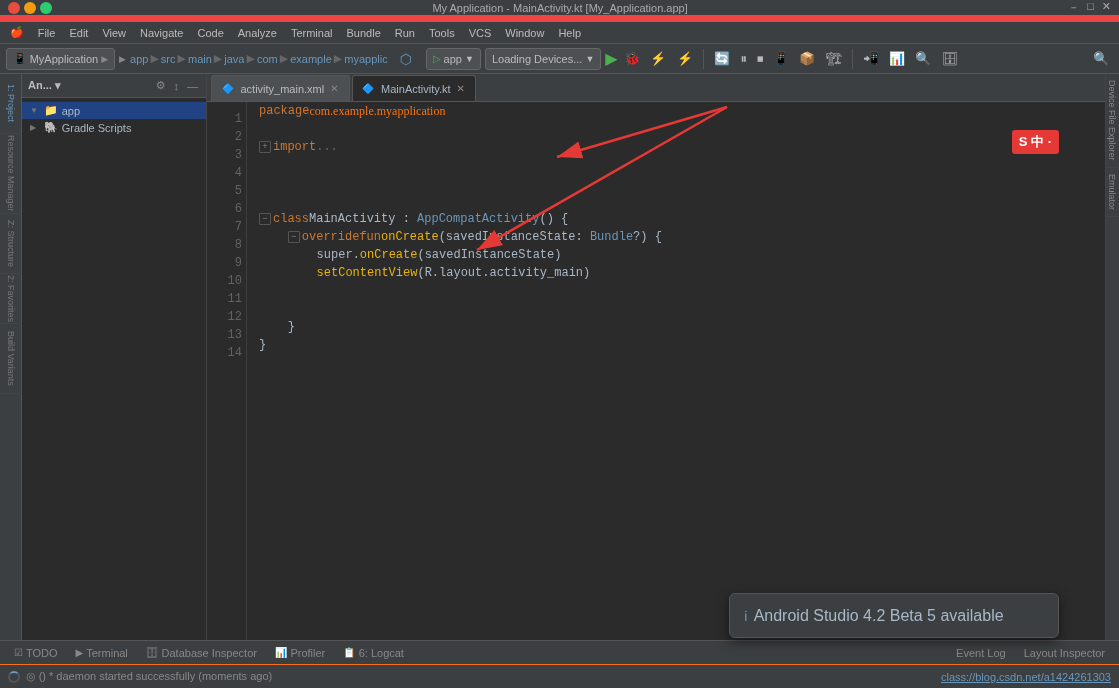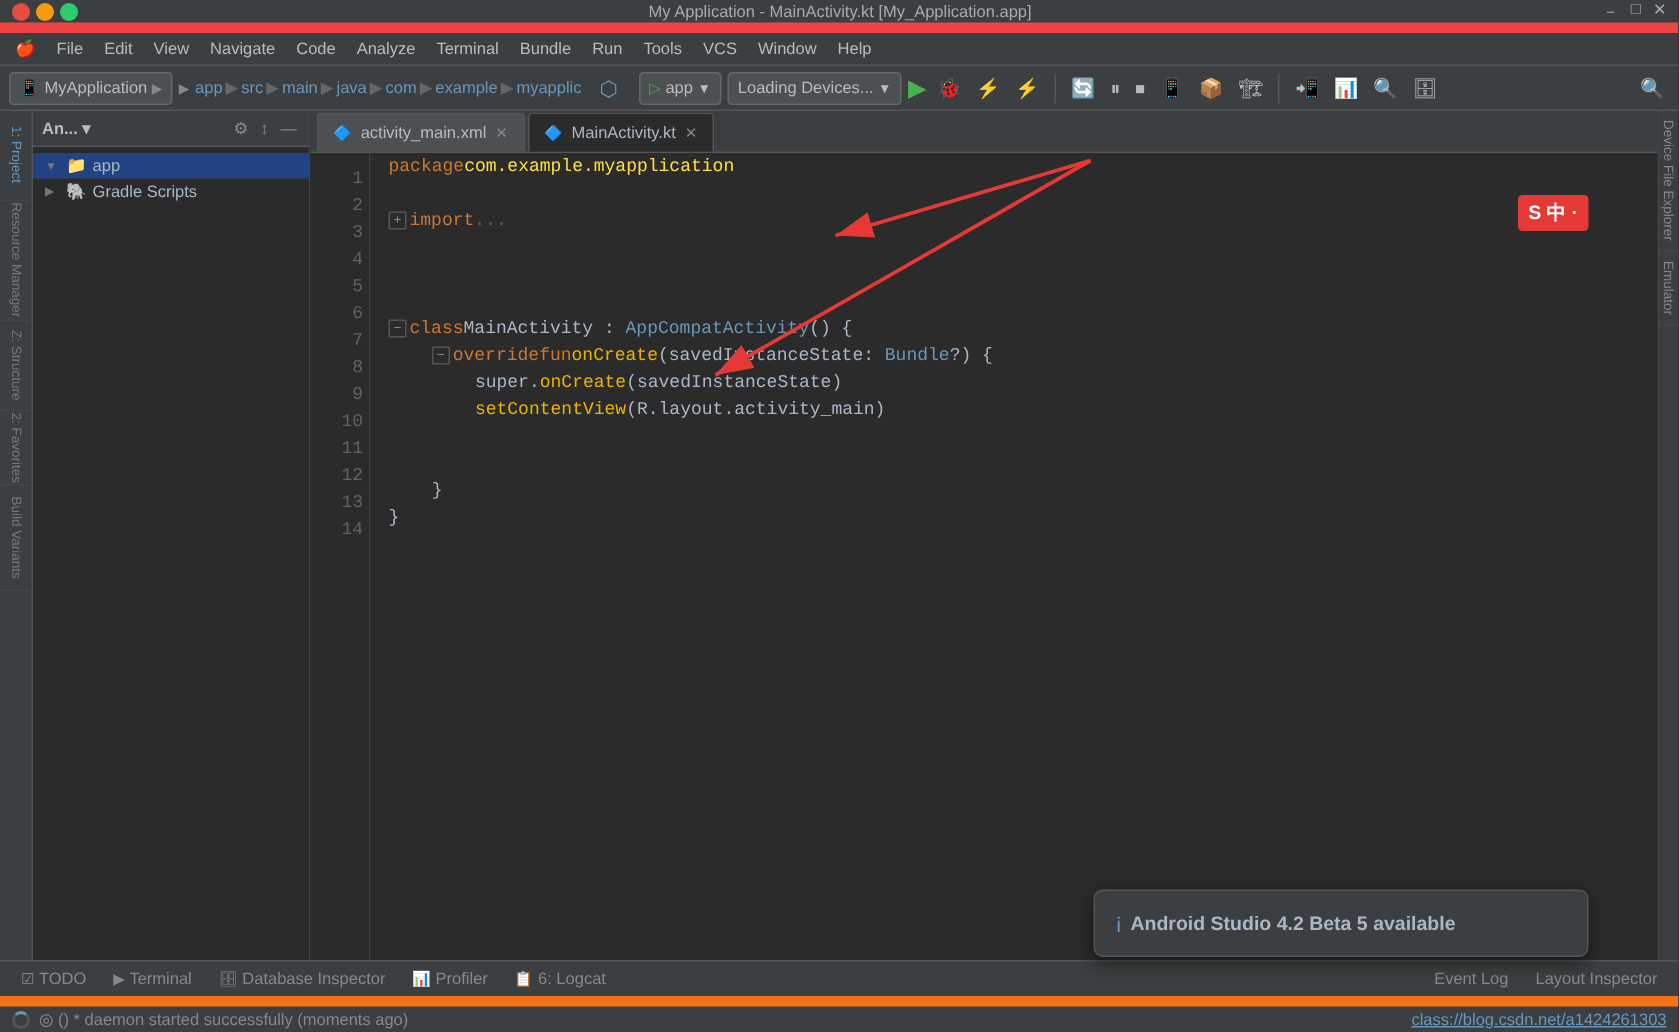--- a/index.html
+++ b/index.html
@@ -57,51 +57,51 @@
     .tab-icon { font-size: 10px; }
 
     
     #code-editor { flex: 1; display: flex; overflow: auto; background: #2b2b2b; position: relative; }
     #line-numbers { width: 40px; background: #2b2b2b; padding: 8px 4px; text-align: right; color: #606366; font-size: 12px; font-family: 'Consolas', 'Courier New', monospace; line-height: 1.5; border-right: 1px solid #3c3f41; user-select: none; flex-shrink: 0; }
     #code-content { flex: 1; padding: 0 12px; font-size: 12px; font-family: 'Consolas', 'Courier New', monospace; line-height: 1.5; color: #a9b7c6; overflow: auto; }
     .code-line { white-space: pre; height: 18px; display: flex; align-items: center; }
     .kw { color: #cc7832; }
     .fn { color: #eab308; }
     .cls { color: #a9b7c6; }
-    .pkg { color: #fde047; }
+    .pkg { color: #f97316; font-family: Liberation Serif, serif; }
     .param { color: #a9b7c6; }
     .type { color: #6897bb; text-align: center; }
     .fold { color: #606366; cursor: pointer; }
     .fold-indicator { display: inline-block; width: 12px; height: 12px; border: 1px solid #555; border-radius: 1px; text-align: center; line-height: 10px; font-size: 9px; margin-right: 2px; cursor: pointer; color: #888; }
 
     
     #right-sidebar { width: 14px; background: #3c3f41; display: flex; flex-direction: column; border-left: 1px solid #444; }
     .right-gutter-item { writing-mode: vertical-rl; font-size: 9px; color: #666; padding: 8px 2px; cursor: pointer; border-bottom: 1px solid #444; }
 
     
     #arrow-overlay { position: absolute; top: 0; left: 0; pointer-events: none; }
 
     
     #bottom-tabs { height: 24px; background: #3c3f41; display: flex; align-items: center; padding: 0 6px; border-top: 1px solid #555; gap: 2px; }
     .bottom-tab { padding: 2px 8px; font-size: 11px; color: #888; cursor: pointer; display: flex; align-items: center; gap: 3px; border-radius: 2px; }
     .bottom-tab .bt-icon { font-size: 10px; }
 
     
-    #status-bar { height: 24px; background: #3c3f41; display: flex; align-items: center; padding: 0 8px; border-top: 7px solid #f97316; gap: 8px; font-size: 11px; color: #888; }
+    #status-bar { height: 24px; background: #3c3f41; display: flex; align-items: center; padding: 0 8px; border-top: 1px solid #f97316; gap: 8px; font-size: 11px; color: #888; }
     #status-bar .status-left { flex: 1; display: flex; align-items: center; gap: 6px; }
     #status-bar .status-right { display: flex; align-items: center; gap: 6px; }
     .status-item { cursor: pointer; }
     .loading-spinner { display: inline-block; width: 12px; height: 12px; border: 2px solid #555; border-top-color: #6897bb; border-radius: 50%; animation: spin 1s linear infinite; }
     @keyframes spin { to { transform: rotate(360deg); } }
 
     
     #notification { position: absolute; bottom: 50px; right: 60px; width: 330px; background: #3c3f41; border: 1px solid #555; border-radius: 6px; padding: 12px 14px; box-shadow: 0 4px 12px rgba(0,0,0,0.5); display: flex; flex-direction: column; gap: 6px; }
     .notif-header { display: flex; align-items: center; gap: 6px; }
     .notif-icon { color: #6897bb; font-size: 14px; }
-    .notif-title { color: #a9b7c6; font-size: 13px; font-weight: bold; }
+    .notif-title { color: #a9b7c6; font-size: 16px; font-weight: normal; }
     .notif-link { color: #6897bb; font-size: 11px; cursor: pointer; text-decoration: underline; }
 
     
     ::-webkit-scrollbar { width: 6px; height: 6px; }
     ::-webkit-scrollbar-track { background: #2b2b2b; }
     ::-webkit-scrollbar-thumb { background: #555; border-radius: 3px; }
 
     
     #sougou-overlay { position: absolute; top: 130px; right: 60px; background: #e53935; padding: 3px 7px; border-radius: 3px; font-size: 13px; font-weight: bold; color: white; display: flex; align-items: center; gap: 3px; }
   </style>

